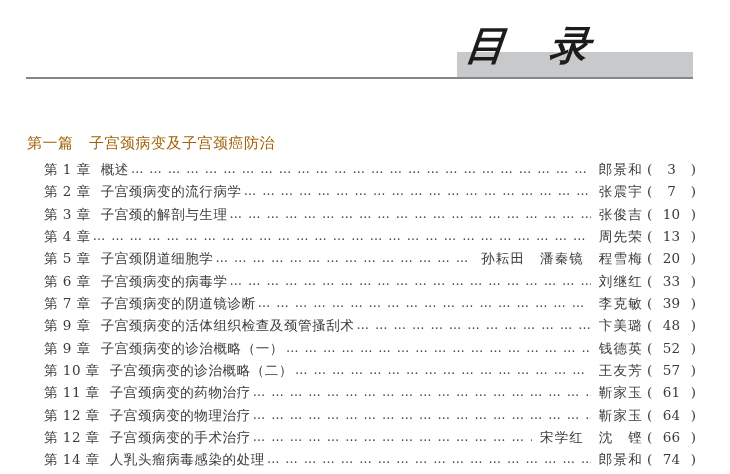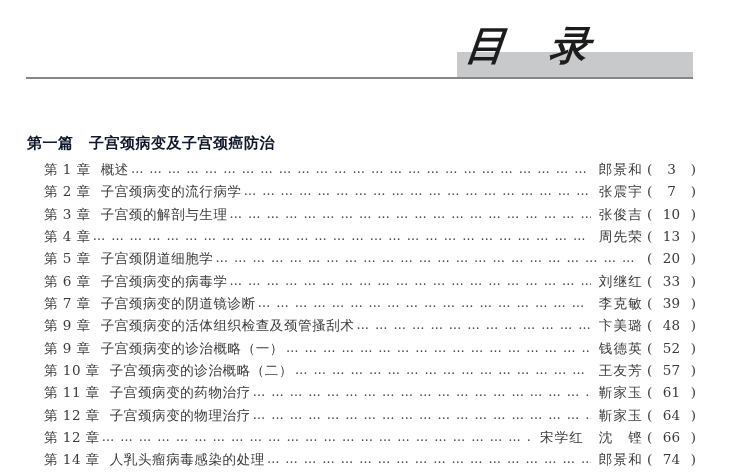--- a/index.html
+++ b/index.html
@@ -37,22 +37,22 @@
     width: 667px; height: 2px;
     background: #868686;
   }
 
   
   .section-heading {
     position: absolute;
     left: 27px; top: 134px;
     font-family: "Liberation Sans", "DejaVu Sans", sans-serif;
     font-size: 15px;
-    font-weight: bold;
-    color: #0f172a;
+    font-weight: normal;
+    color: #a16207;
     letter-spacing: 0.5px;
     white-space: pre;
   }
 
   
   .toc-list {
     position: absolute;
     left: 44px; top: 158px;
     width: 652px;
   }
@@ -119,20 +119,21 @@
     <span class="chapter-label">第 4 章</span>
     <span class="dot-leader">… … … … … … … … … … … … … … … … … … … … … … … … … … … … … … … … … … … … … … … … … … … … … … … … … … </span>
     <span class="chapter-authors">周先荣</span>
     <span class="page-ref"><span class="po">( </span><span class="page-num">13</span><span class="pc"> )</span></span>
   </div>
 
   <div class="toc-row">
     <span class="chapter-label">第 5 章</span>
     <span class="chapter-title">子宫颈阴道细胞学</span>
     <span class="dot-leader">… … … … … … … … … … … … … … … … … … … … … … … … … … … … … … … … … … … … … … … … … … … … … … … … … … </span>
+    <span class="chapter-authors">孙耘田　潘秦镜　程雪梅</span>
     <span class="page-ref"><span class="po">( </span><span class="page-num">20</span><span class="pc"> )</span></span>
   </div>
 
   <div class="toc-row">
     <span class="chapter-label">第 6 章</span>
     <span class="chapter-title">子宫颈病变的病毒学</span>
     <span class="dot-leader">… … … … … … … … … … … … … … … … … … … … … … … … … … … … … … … … … … … … … … … … … … … … … … … … … … </span>
     <span class="chapter-authors">刘继红</span>
     <span class="page-ref"><span class="po">( </span><span class="page-num">33</span><span class="pc"> )</span></span>
   </div>
@@ -180,20 +181,21 @@
   <div class="toc-row">
     <span class="chapter-label">第 12 章</span>
     <span class="chapter-title">子宫颈病变的物理治疗</span>
     <span class="dot-leader">… … … … … … … … … … … … … … … … … … … … … … … … … … … … … … … … … … … … … … … … … … … … … … … … … … </span>
     <span class="chapter-authors">靳家玉</span>
     <span class="page-ref"><span class="po">( </span><span class="page-num">64</span><span class="pc"> )</span></span>
   </div>
 
   <div class="toc-row">
     <span class="chapter-label">第 12 章</span>
+    <span class="chapter-title">子宫颈病变的手术治疗</span>
     <span class="dot-leader">… … … … … … … … … … … … … … … … … … … … … … … … … … … … … … … … … … … … … … … … … … … … … … … … … … </span>
     <span class="chapter-authors">宋学红　沈　铿</span>
     <span class="page-ref"><span class="po">( </span><span class="page-num">66</span><span class="pc"> )</span></span>
   </div>
 
   <div class="toc-row">
     <span class="chapter-label">第 14 章</span>
     <span class="chapter-title">人乳头瘤病毒感染的处理</span>
     <span class="dot-leader">… … … … … … … … … … … … … … … … … … … … … … … … … … … … … … … … … … … … … … … … … … … … … … … … … … </span>
     <span class="chapter-authors">郎景和</span>

